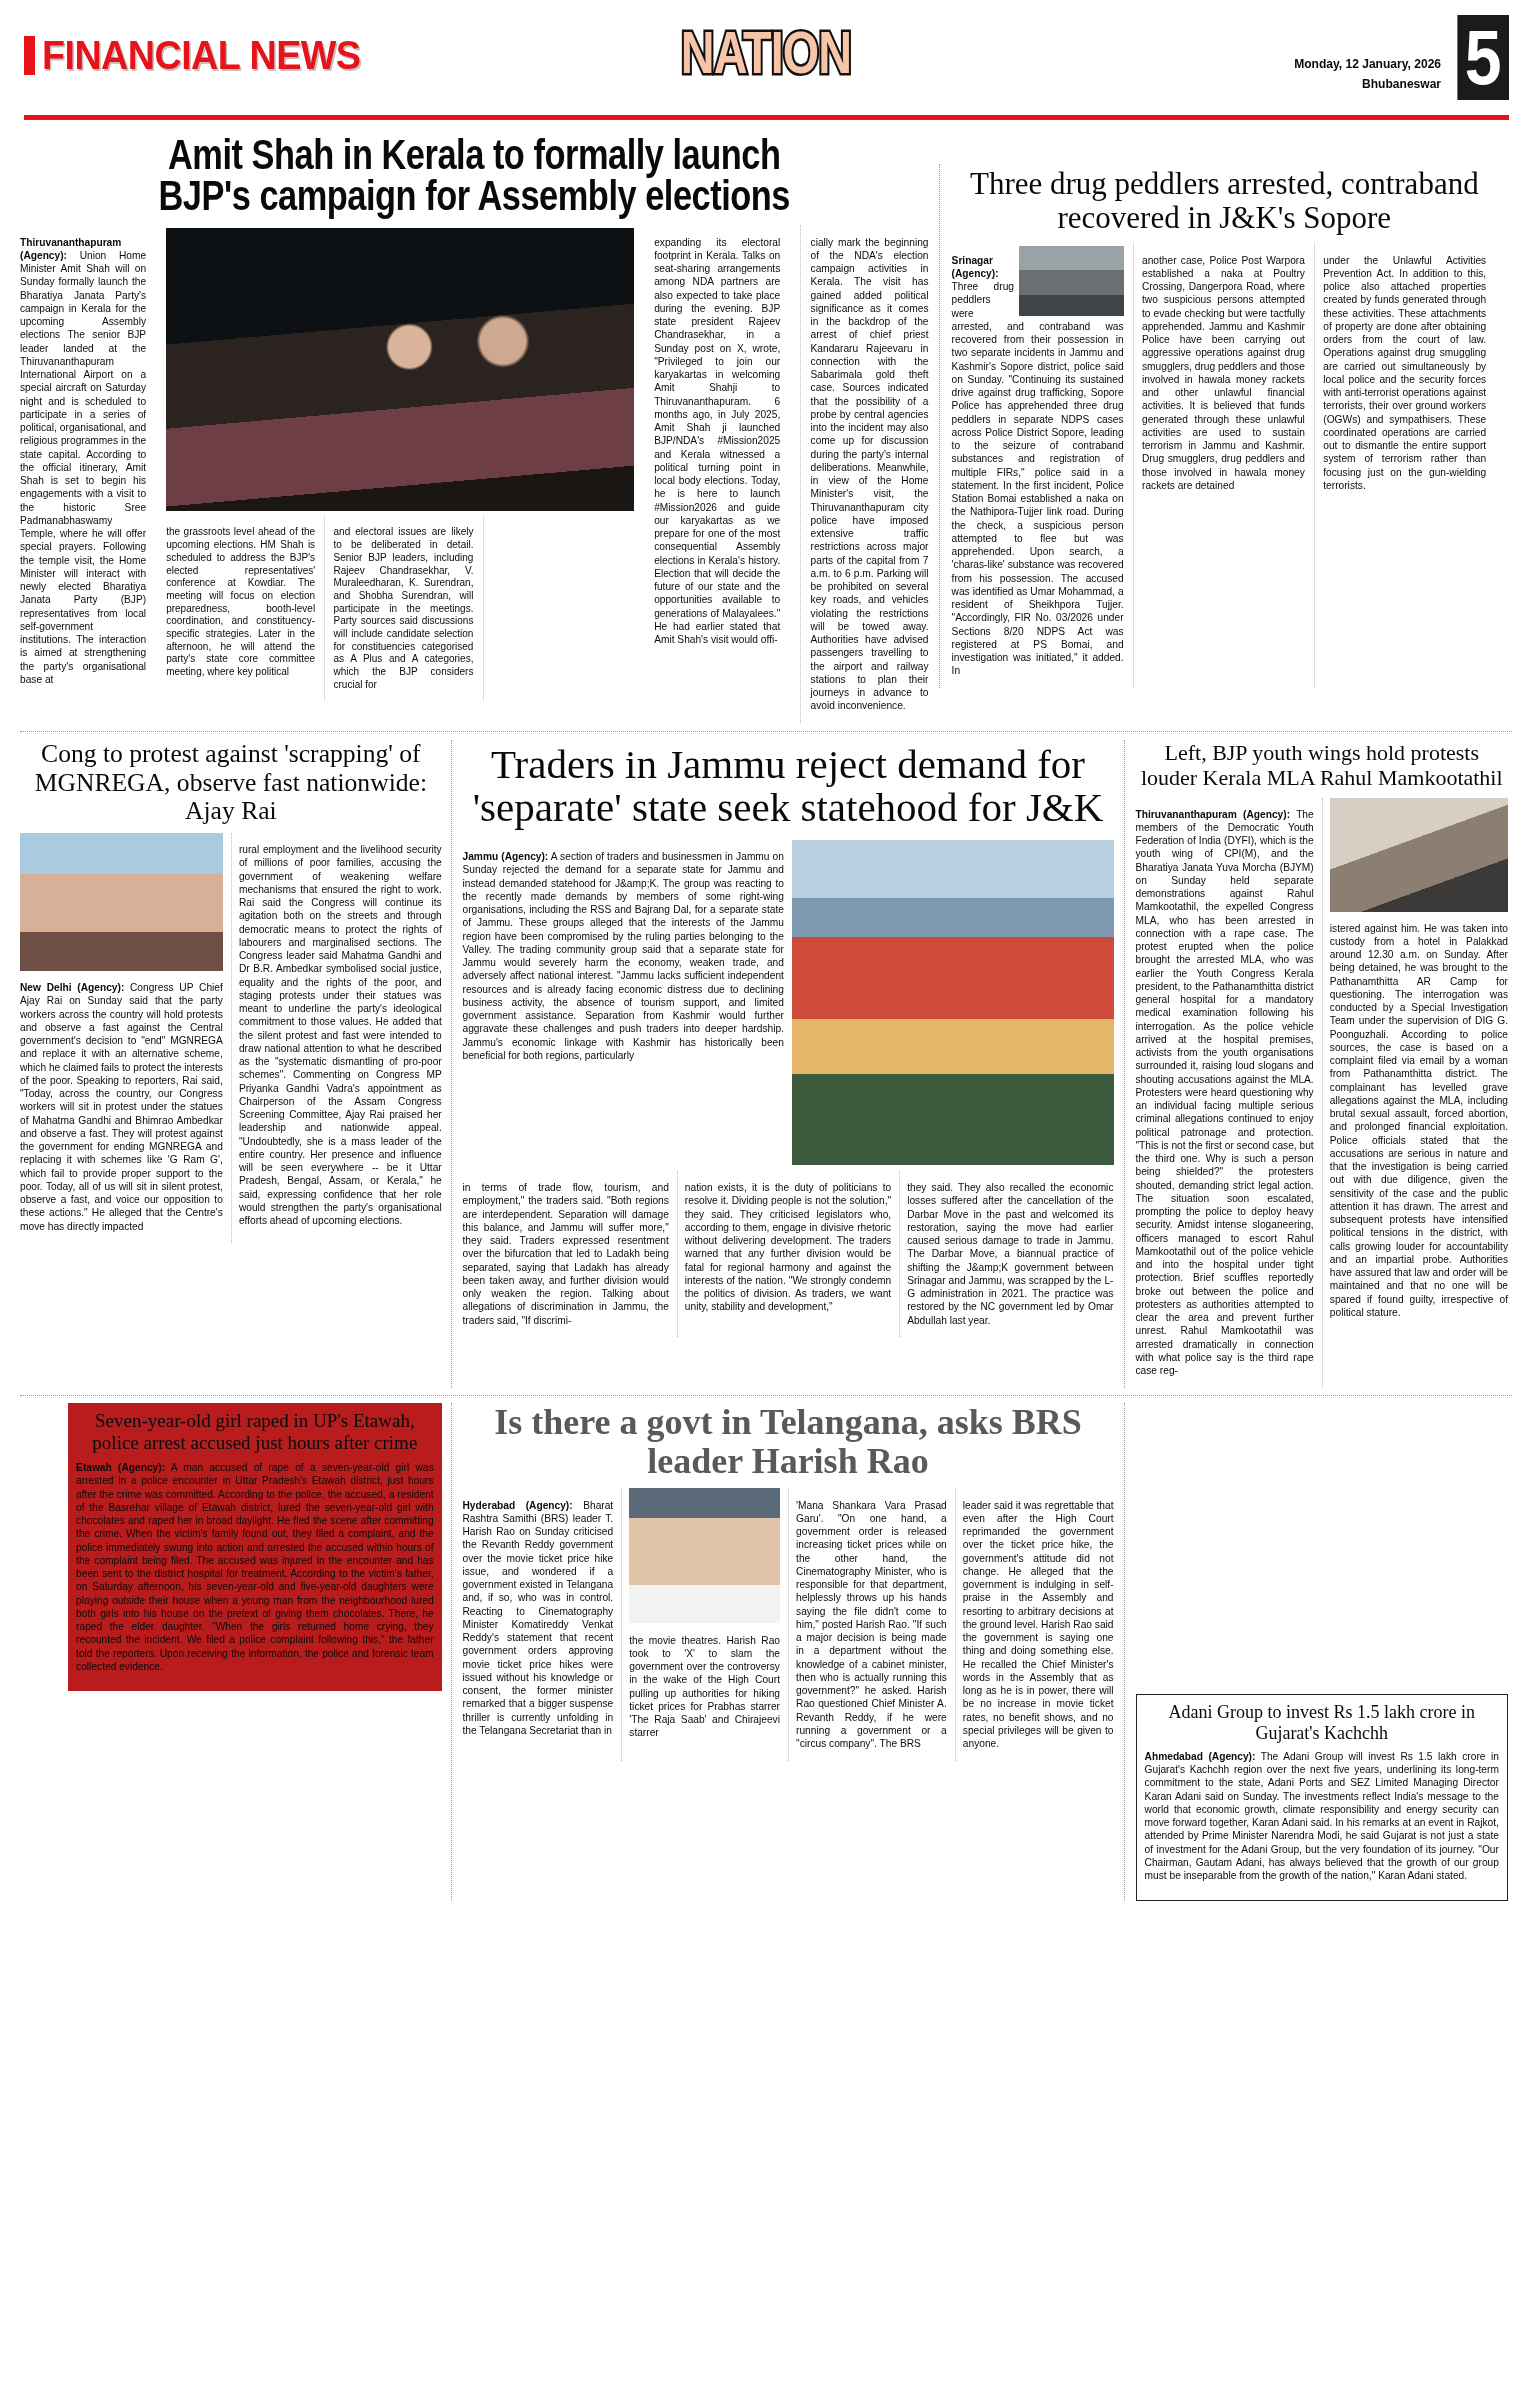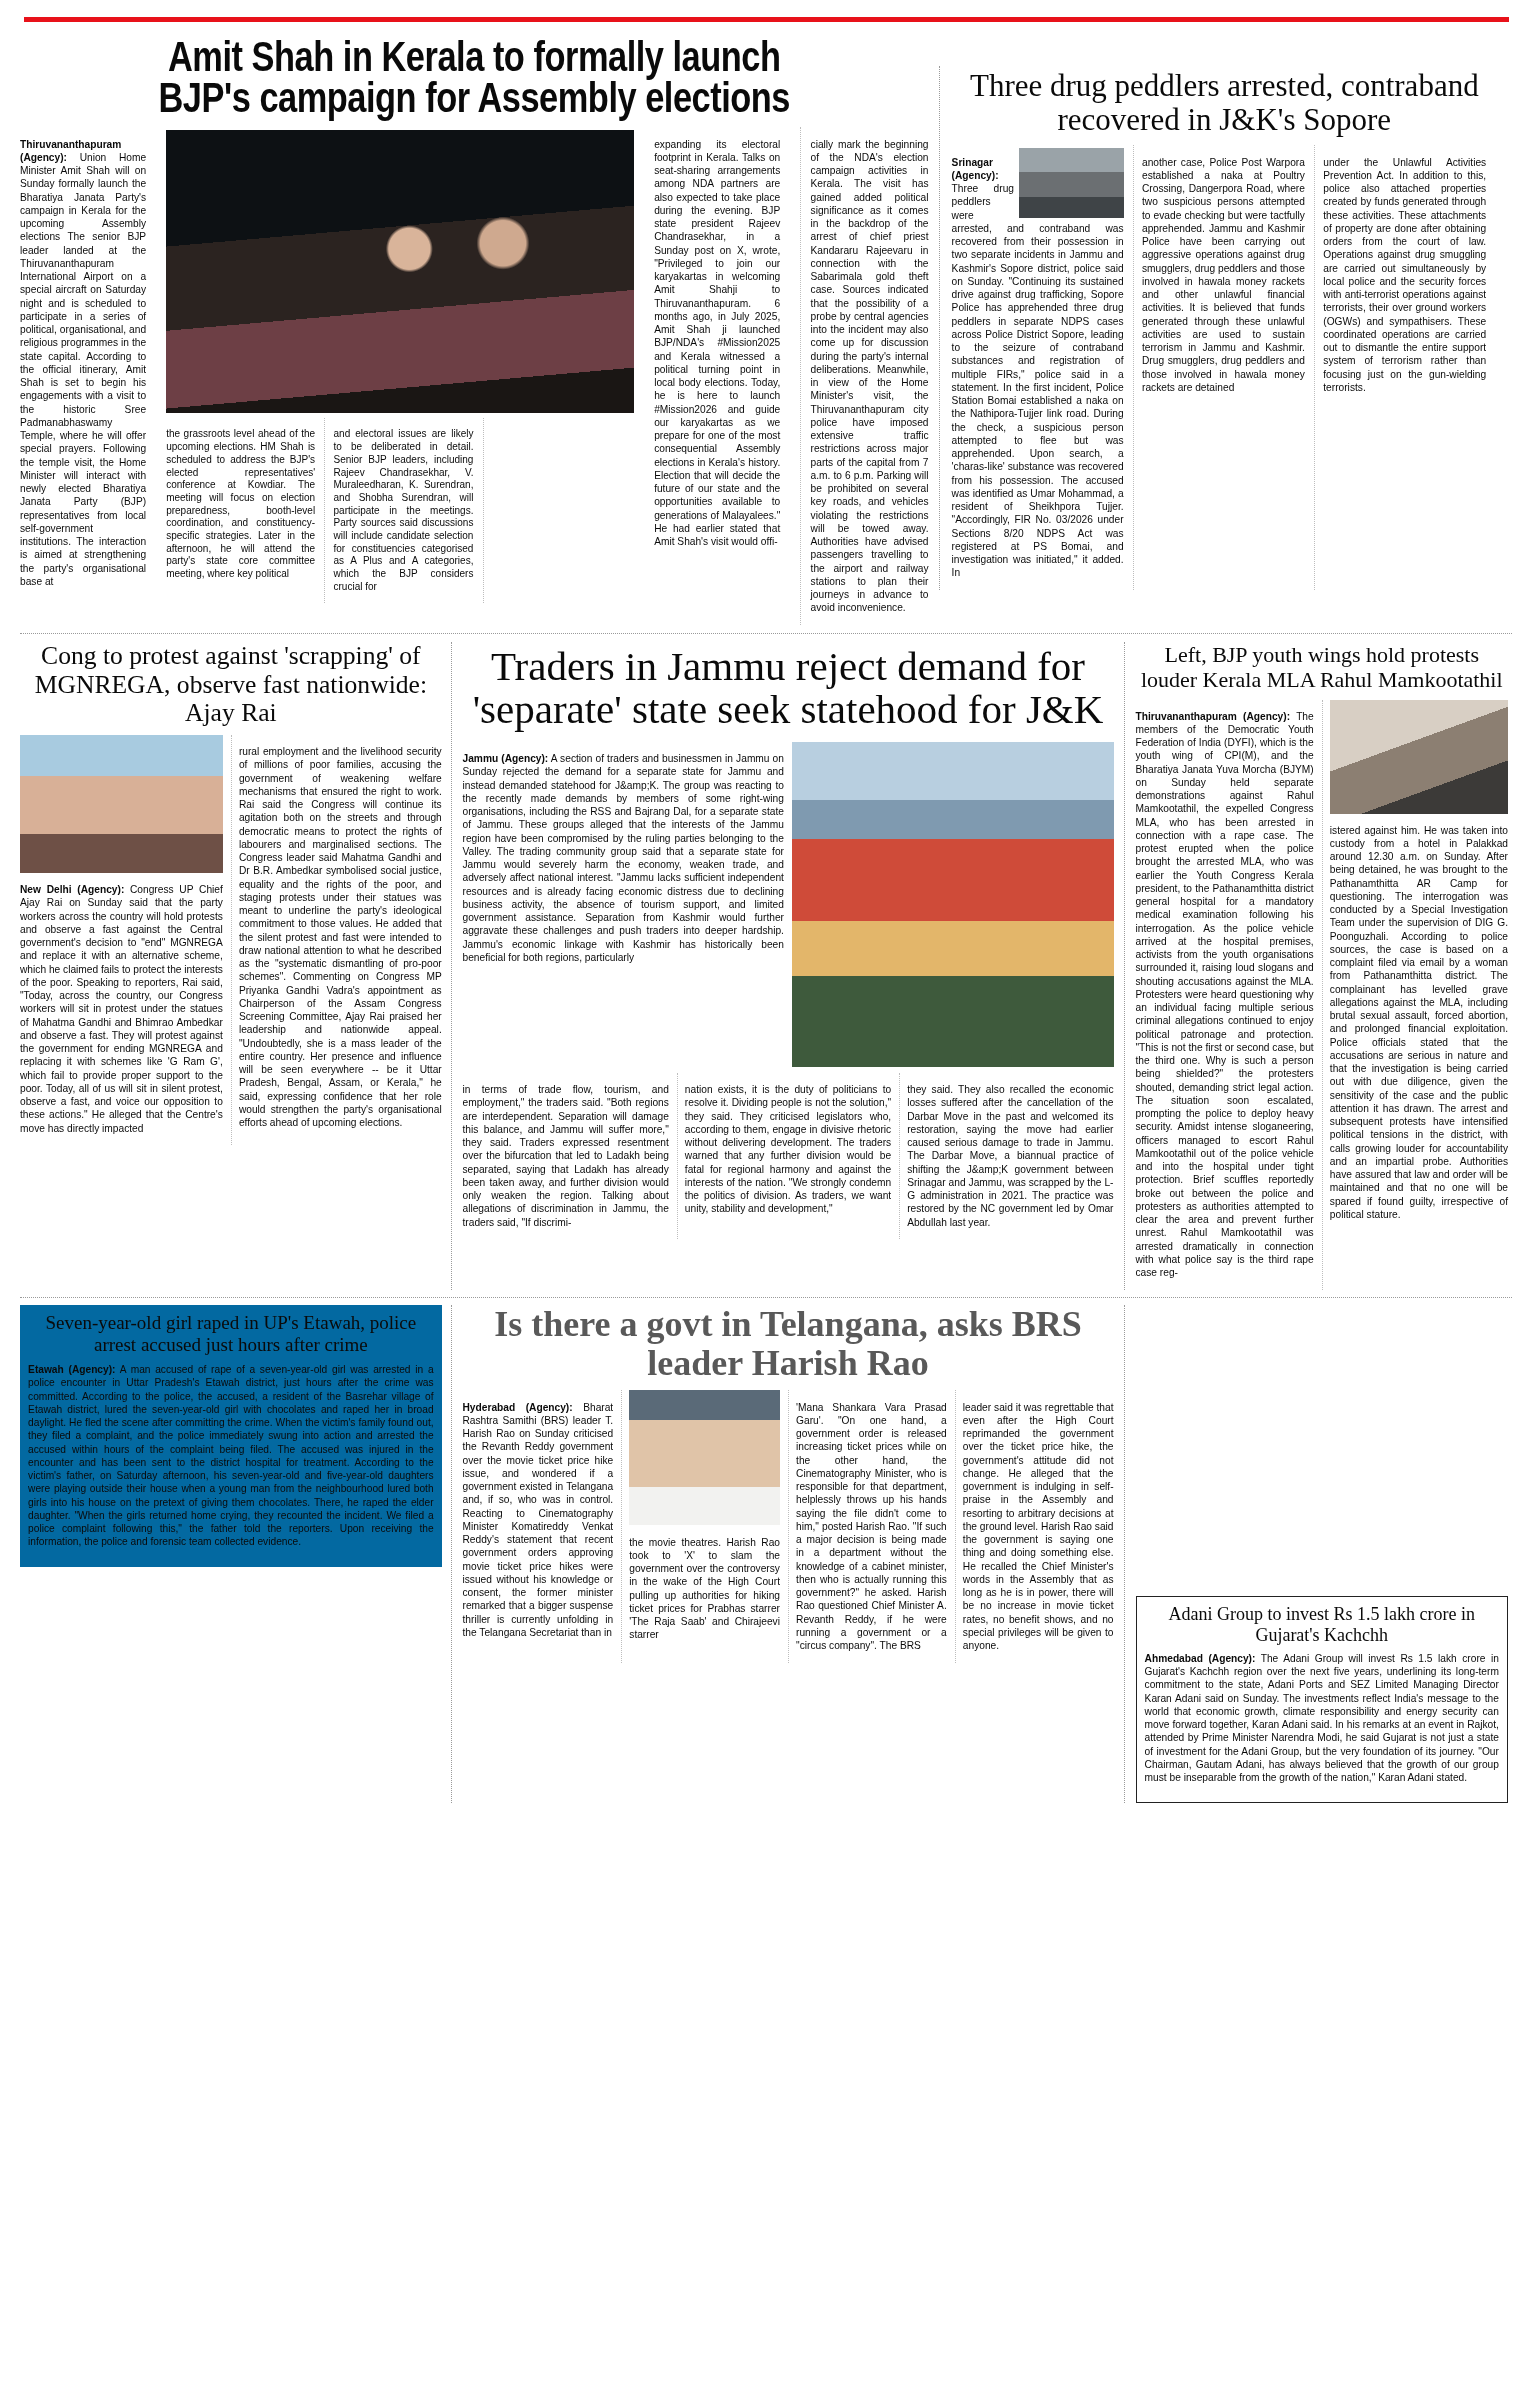--- a/index.html
+++ b/index.html
@@ -106,21 +106,21 @@
   .hlB1 { font-size:25.6px; line-height:1.12; margin-bottom:7px; }
   .hlB2 { font-size:41px; line-height:1.05; margin: 3.5px 0 10.5px 0; }
   .hlB3 { font-size:22px; line-height:1.15; margin-bottom:7px; }
 
   
   .secC { display:flex; margin-top:7px; border-top:0.6px dotted #9a9a9a; padding-top:7px; }
   .secC-c1 { width:431px; padding-right:9.3px; }
   .secC-c2 { width:674px; padding:0 10.5px; border-left:0.6px dotted #9a9a9a; border-right:0.6px dotted #9a9a9a; }
   .secC-c3 { width:383px; padding-left:10.5px; }
 
-  .boxed-green { background:#0369a1; padding:7px 8.1px 8.1px 8.1px; }
+  .boxed-green { background:#b91c1c; padding:7px 8.1px 8.1px 8.1px;margin-left:48px; }
   .hlC1 { font-size:19px; line-height:1.20; }
   .hlC2 { font-size:36px; line-height:1.08; color:#595959; font-weight:bold; }
   .hlC3 { font-size:18px; line-height:1.18; }
 
   .two { display:flex; gap:8.1px; }
   .two > div { flex:1; }
   .two > div + div { padding-left:7px; border-left:0.6px dotted #bdbdbd; }
   .four { display:flex; gap:8.1px; }
   .four > div { flex:1; }
   .four > div + div { padding-left:7px; border-left:0.6px dotted #bdbdbd; }
@@ -139,20 +139,36 @@
   .img-rai { background: linear-gradient(180deg,#a8cbe0 0 30%, #d8b097 30% 72%, #6e5046 72% 100%); }
   .img-kerala { background: linear-gradient(160deg,#d8cfc4 0 40%, #8c7f72 40% 70%, #3c3a38 70% 100%); }
   .img-harish { background: linear-gradient(180deg,#5a6a78 0 22%, #e0c4a8 22% 72%, #f2f2f0 72% 100%); }
   .img-drug  { background: linear-gradient(180deg,#9aa3a8 0 35%, #6b6f72 35% 70%, #3f4447 70% 100%); }
 </style>
 </head>
 <body>
 
 <div class="page">
 
+  <div class="masthead">
+    <div class="mh-left">
+      <div class="mh-bar"></div>
+      <div class="mh-fin">FINANCIAL NEWS</div>
+    </div>
+    <div class="mh-center">
+      <div class="mh-nation">NATION</div>
+    </div>
+    <div class="mh-right">
+      <div class="mh-date">
+        <div>Monday, 12 January, 2026</div>
+        <div>Bhubaneswar</div>
+      </div>
+      <div class="mh-pageno">5</div>
+    </div>
+  </div>
   <div class="rule-red"></div>
 
   <div class="sec secA">
 
     <div class="secA-left">
       <div class="hl hl-black-cond hlA">Amit Shah in Kerala to formally launch BJP's campaign for Assembly elections</div>
 
       <div class="colsA">
         <div class="colA">
           <p class="body-col"><span class="lead">Thiruvananthapuram (Agency):</span> <span>Union Home Minister Amit Shah will on Sunday formally launch the Bharatiya Janata Party's campaign in Kerala for the upcoming Assembly elections The senior BJP leader landed at the Thiruvananthapuram International Airport on a special aircraft on Saturday night and is scheduled to participate in a series of political, organisational, and religious programmes in the state capital. According to the official itinerary, Amit Shah is set to begin his engagements with a visit to the historic Sree Padmanabhaswamy Temple, where he will offer special prayers. Following the temple visit, the Home Minister will interact with newly elected Bharatiya Janata Party (BJP) representatives from local self-government institutions. The interaction is aimed at strengthening the party's organisational base at</span></p>

